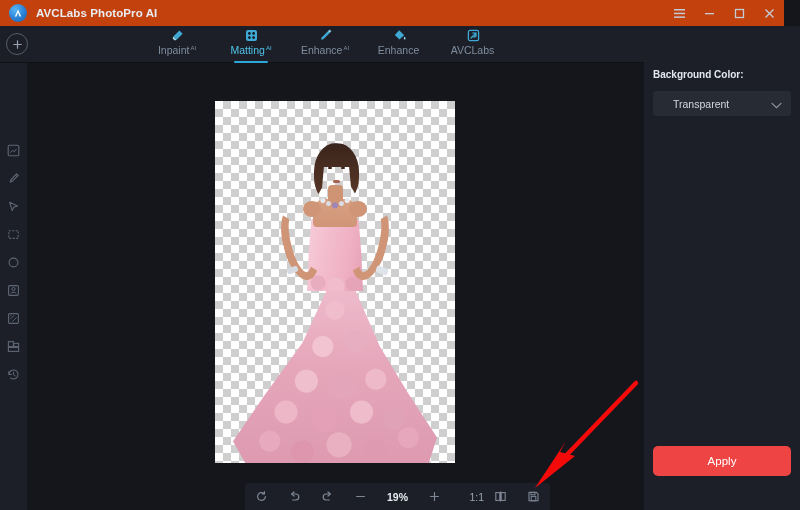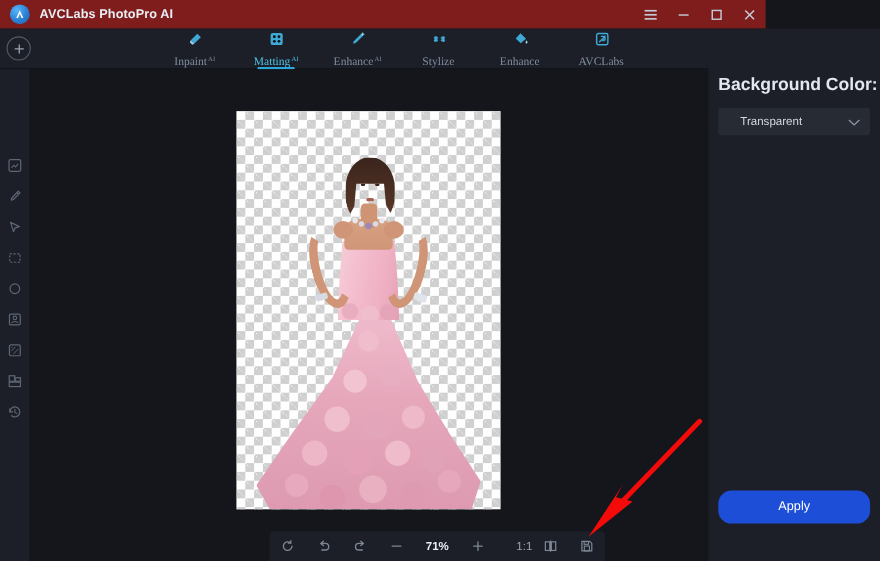--- a/index.html
+++ b/index.html
@@ -11,22 +11,22 @@
     -webkit-font-smoothing: antialiased;
   }
   #app {
     position: relative;
     width: 800px; height: 510px;
     background: #14161c;
   }
 
   
   #titlebar {
-    position: absolute; left: 0; top: 0; width: 696px; height: 26px;
-    background: #7f1d1d;
+    position: absolute; left: 0; top: 0; width: 784px; height: 26px;
+    background: #c2410c;
     display: flex; align-items: center;
   }
   #logo {
     width: 18px; height: 18px; border-radius: 50%;
     margin-left: 9px;
     background: radial-gradient(circle at 35% 30%, #57b6f5 0%, #2a7fd4 55%, #1d62ad 100%);
     display: flex; align-items: center; justify-content: center;
     font-size: 9px; color: #fff; font-weight: bold;
     flex: 0 0 auto;
   }
@@ -63,22 +63,21 @@
   }
   .tab {
     width: 74px; height: 37px;
     display: flex; flex-direction: column; align-items: center;
     justify-content: flex-start; padding-top: 2px;
     position: relative;
   }
   .tab .ticon { height: 15px; display:flex; align-items:center; justify-content:center; }
   .tab .tlabelwrap {
     display: flex; align-items: flex-start; justify-content: flex-end;
-    margin-top: 7px;
-    font-family: Liberation Serif, serif;
+    margin-top: 1px;
   }
   .tab .tlabel {
     font-size: 10.5px; color: #7f8da0; line-height: 13px;
   }
   .tab .tai {
     font-size: 6px; color: #7f8da0; margin-left: 1px; line-height: 8px;
   }
   .tab.active .tlabel, .tab.active .tai { color: #4fc3e8; }
   .tab.active::after {
     content: ""; position: absolute; bottom: 0; left: 50%;
@@ -236,35 +235,35 @@
   #fit-label { width: 34px; text-align: right; font-size: 10.5px; color: #9aa3b1; }
 
   
   #rightpanel {
     position: absolute; left: 644px; top: 56px;
     width: 156px; height: 454px;
     background: #1c1f27;
   }
   #bg-label {
     margin: 13px 0 0 9px;
-    font-size: 16px; color: #e3e8f0; font-weight: bold;
+    font-size: 10px; color: #e3e8f0; font-weight: bold;
   }
   #bg-select {
     margin: 11px auto 0; width: 138px; height: 25px;
     background: #272b34; border-radius: 3px;
     display: flex; align-items: center;
   }
   #bg-select-value {
     margin-left: 20px; font-size: 10.5px; color: #d2d8e2;
   }
   #bg-select-caret { margin-left: auto; margin-right: 9px; color: #8d95a3; }
   #apply-btn {
     position: absolute; left: 9px; top: 390px;
     width: 138px; height: 30px;
-    background: #1d4ed8; border-radius: 12px;
+    background: #ef4444; border-radius: 5px;
     display: flex; align-items: center; justify-content: center;
     font-size: 11.5px; color: #ffffff;
   }
 
   
   #arrow { position: absolute; left: 0; top: 0; width: 800px; height: 510px; pointer-events: none; }
 </style>
 </head>
 <body>
 
@@ -351,36 +350,20 @@
               <path d="M10.6 2.4 L12.4 4.2 L5.4 11.2 L3 11.8 L3.6 9.4 Z" fill="#3fa8d4"></path>
               <path d="M11.8 1.2 L12.4 2.5 L13.7 3.1 L12.4 3.7 L11.8 5 L11.2 3.7 L9.9 3.1 L11.2 2.5 Z" fill="#9fd6ea"></path>
             </svg>
         </div>
         <div class="tlabelwrap">
           <span class="tlabel">Enhance</span>
           <span class="tai">AI</span>
         </div>
       </div>
 
-      <div class="tab">
-        <div class="ticon">
-          <svg width="15" height="15" viewBox="0 0 15 15">
-              <g fill="#3fa8d4">
-                <path d="M6.6 6.6 C5.4 4.8 3.4 4.4 2.6 5.6 C1.9 6.8 3.2 8 5 7.6 Z"></path>
-                <path d="M8.4 6.6 C9.6 4.8 11.6 4.4 12.4 5.6 C13.1 6.8 11.8 8 10 7.6 Z"></path>
-                <path d="M6.6 8.4 C5.4 10.2 3.4 10.6 2.6 9.4 C1.9 8.2 3.2 7 5 7.4 Z"></path>
-                <path d="M8.4 8.4 C9.6 10.2 11.6 10.6 12.4 9.4 C13.1 8.2 11.8 7 10 7.4 Z"></path>
-              </g>
-            </svg>
-        </div>
-        <div class="tlabelwrap">
-          <span class="tlabel">Stylize</span>
-          <span class="tai"></span>
-        </div>
-      </div>
 
       <div class="tab">
         <div class="ticon">
           <svg width="15" height="15" viewBox="0 0 15 15">
               <path d="M7.2 2.2 L12.2 7.2 L7.4 11.4 L2.8 7 Z" fill="#3fa8d4"></path>
               <path d="M12.6 8.6 C13.6 10 13.9 10.8 13.2 11.4 C12.6 11.9 11.8 11.5 11.8 10.6 C11.8 10 12.1 9.3 12.6 8.6 Z" fill="#9fd6ea"></path>
             </svg>
         </div>
         <div class="tlabelwrap">
           <span class="tlabel">Enhance</span>
@@ -502,21 +485,21 @@
       <svg width="13" height="13" viewBox="0 0 13 13">
           <path d="M8.8 4 H5.2 A3 3 0 0 0 5.2 10 H8.4" fill="none" stroke="currentColor" stroke-width="1.2" stroke-linecap="round"></path>
           <path d="M7 2 L9.4 4 L7 6" fill="none" stroke="currentColor" stroke-width="1.2" stroke-linecap="round" stroke-linejoin="round"></path>
         </svg>
     </div>
     <div class="bbtn bicon">
       <svg width="13" height="13" viewBox="0 0 13 13">
           <path d="M2.6 6.5 H10.4" stroke="currentColor" stroke-width="1.2" stroke-linecap="round"></path>
         </svg>
     </div>
-    <div id="zoom-val">71%</div>
+    <div id="zoom-val">19%</div>
     <div class="bbtn bicon">
       <svg width="13" height="13" viewBox="0 0 13 13">
           <path d="M6.5 2.6 V10.4 M2.6 6.5 H10.4" stroke="currentColor" stroke-width="1.2" stroke-linecap="round"></path>
         </svg>
     </div>
     <div id="fit-label">1:1</div>
     <div class="bbtn bicon">
       <svg width="13" height="13" viewBox="0 0 13 13">
           <rect x="1.8" y="2.6" width="4" height="7.8" fill="none" stroke="currentColor" stroke-width="1.1"></rect>
           <rect x="7.2" y="2.6" width="4" height="7.8" fill="none" stroke="currentColor" stroke-width="1.1"></rect>

